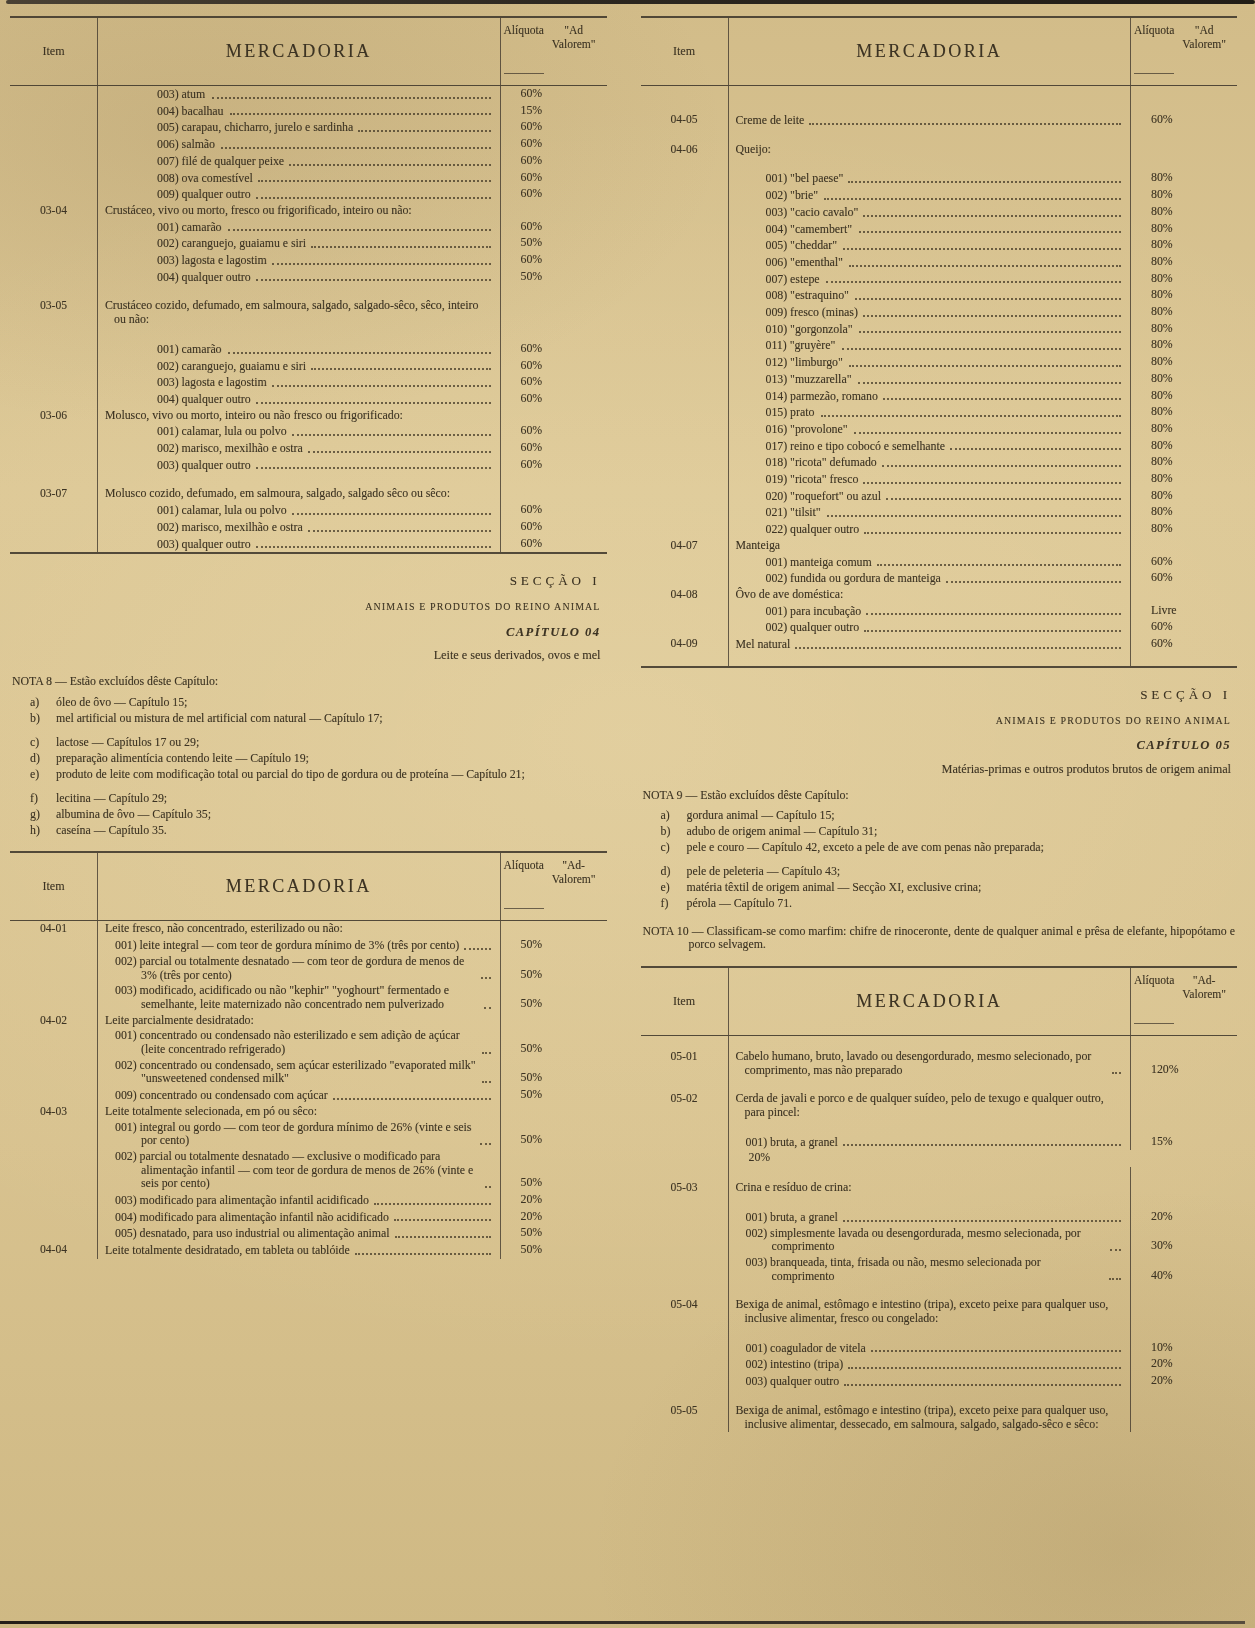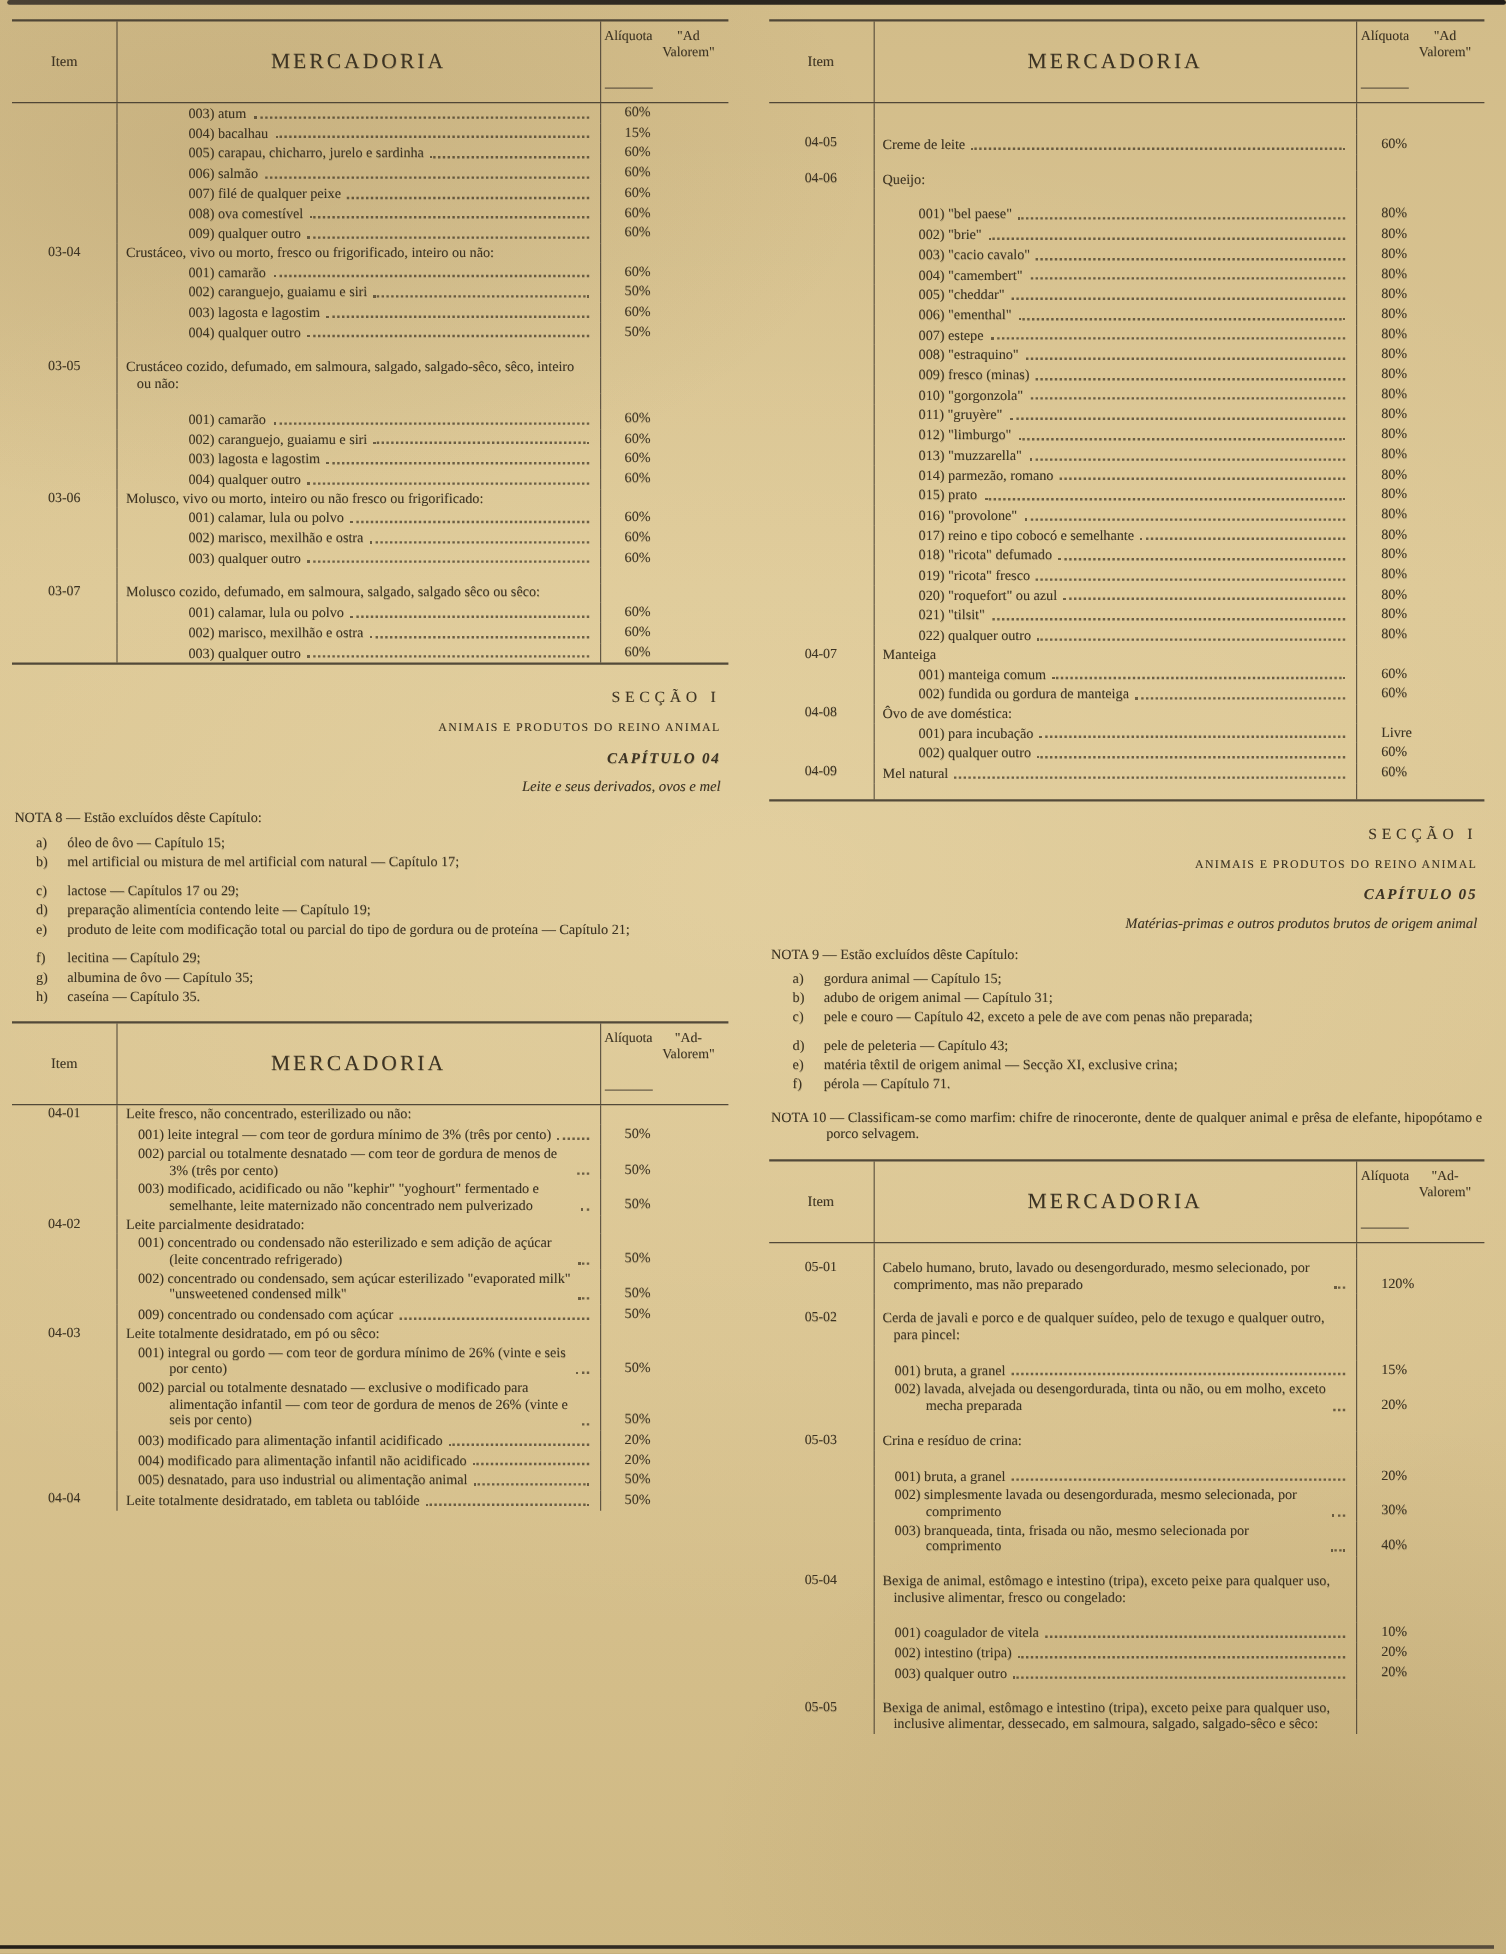--- a/index.html
+++ b/index.html
@@ -41,21 +41,21 @@
   .ind-mid .txt.sub{margin-left:30px}
   .ind-narrow .txt.sub{margin-left:10px}
   .leader{flex:1 1 12px;min-width:0;border-bottom:2px dotted rgba(58,48,32,.7);margin:0 2px 3px 5px}
   .rc{display:flex;align-items:flex-end;padding:1px 4px 2px 20px;white-space:nowrap}
   .trow.sp{height:13px}
 
   .section{text-align:right;margin:20px 6px 4px}
   .sec-t1{font-size:13px;letter-spacing:4px;margin-bottom:12px}
   .sec-t2{font-size:9.8px;letter-spacing:1.2px;margin-bottom:12px}
   .sec-t3{font-size:12.5px;font-style:italic;font-weight:bold;letter-spacing:1.5px;margin-bottom:10px}
-  .sec-t4{font-size:12.2px;font-style:italic;margin-bottom:4px}
+  .sec-t4{font-size:12.2px;margin-bottom:4px}
 
   .note{margin:12px 2px 14px;text-align:justify}
   .note-intro{padding-left:46px;text-indent:-46px;margin-bottom:7px}
   .note-item{display:flex;margin:0 0 2px 18px}
   .note-item .nl{flex:none;width:26px}
   .note-item .nt{flex:1;text-align:justify}
   .note-item.gap{margin-top:11px}
 </style>
 </head>
 <body>
@@ -396,21 +396,21 @@
               <div class="c1"></div>
               <div class="c2 dc">
                 <span class="txt sub">009) concentrado ou condensado com açúcar</span>
                 <span class="leader"></span>
               </div>
               <div class="c3 rc">50%</div>
             </div>
             <div class="trow">
               <div class="c1">04-03</div>
               <div class="c2 dc">
-                <span class="txt cat">Leite totalmente desidratado, em pó ou sêco:</span>
+                <span class="txt cat">Leite totalmente selecionada, em pó ou sêco:</span>
               </div>
               <div class="c3 rc"></div>
             </div>
             <div class="trow">
               <div class="c1"></div>
               <div class="c2 dc">
                 <span class="txt sub">001) integral ou gordo — com teor de gordura mínimo de 26% (vinte e seis por cento)</span>
                 <span class="leader"></span>
               </div>
               <div class="c3 rc">50%</div>
@@ -820,24 +820,20 @@
             <div class="trow">
               <div class="c1"></div>
               <div class="c2 dc">
                 <span class="txt sub">001) bruta, a granel</span>
                 <span class="leader"></span>
               </div>
               <div class="c3 rc">15%</div>
             </div>
             <div class="trow">
               <div class="c1"></div>
-              <div class="c2 dc">
-                <span class="txt sub">002) lavada, alvejada ou desengordurada, tinta ou não, ou em molho, exceto mecha preparada</span>
-                <span class="leader"></span>
-              </div>
               <div class="c3 rc">20%</div>
             </div>
             <div class="trow sp">
               <div class="c1"></div>
               <div class="c2 dc"></div>
               <div class="c3 rc"></div>
             </div>
             <div class="trow">
               <div class="c1">05-03</div>
               <div class="c2 dc">

